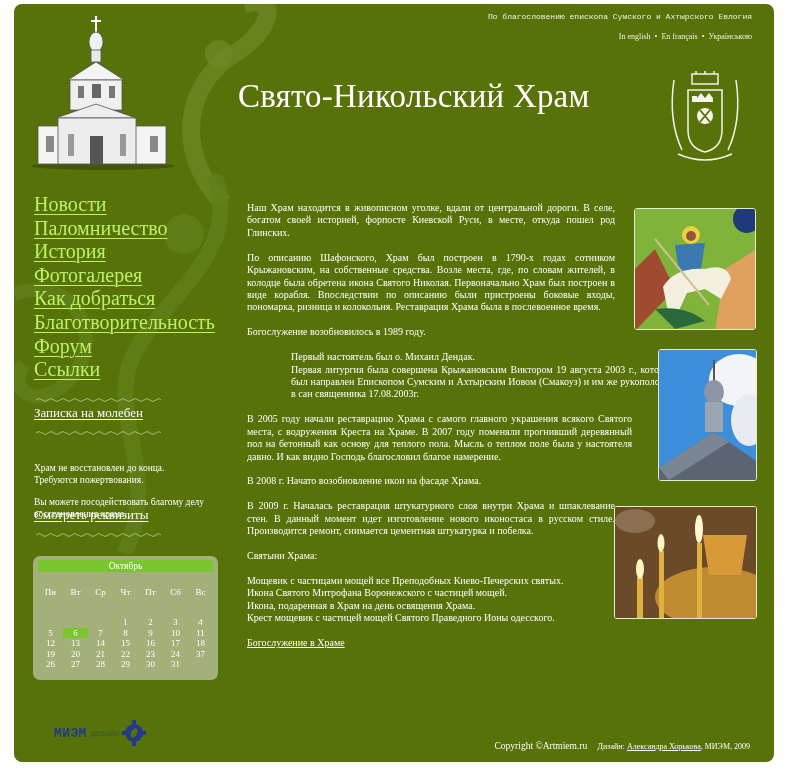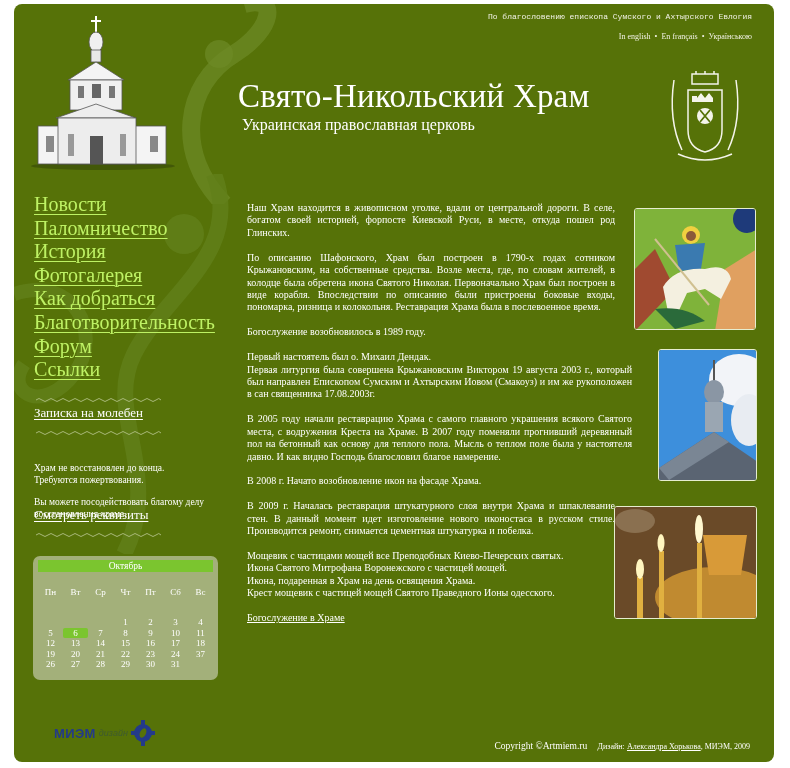--- a/index.html
+++ b/index.html
@@ -85,22 +85,22 @@
       color: #ffffff; text-align: justify;
     }
     .content p { margin-bottom: 12.5px; }
     .content .wide { width: 385px; }
     .content a { color: #ffffff; text-decoration: underline; }
 
     .photo { position: absolute; border: 1px solid #e6edcf; border-radius: 3px; overflow: hidden; }
 
     
     .footer-logo { position: absolute; left: 40px; top: 716px; display: flex; align-items: center; gap: 3px; }
-    .footer-logo-text { font-family: Liberation Sans, sans-serif; font-size: 13px; color: #233a8a; font-weight: bold; letter-spacing: 0.4px; }
-    .footer-logo-sub { font-family: "Liberation Sans", sans-serif; font-size: 9px; color: #3e5a30; font-style: italic; }
+    .footer-logo-text { font-family: Liberation Mono, monospace; font-size: 13px; color: #233a8a; font-weight: bold; letter-spacing: 0.4px; }
+    .footer-logo-sub { font-family: "Liberation Sans", sans-serif; font-size: 9px; color: #3e5a30; }
     .copyright {
       position: absolute; right: 24px; top: 737px;
       font-family: "Liberation Serif", serif; font-size: 9px; color: #ffffff; white-space: nowrap;
     }
     .copyright .c-main { font-size: 9.5px; margin-right: 8px; }
     .copyright .c-design { font-size: 8px; }
     .copyright a { color: #ffffff; text-decoration: underline; }
   </style>
 </head>
 <body>
@@ -141,21 +141,20 @@
     <rect x="10" y="112" width="128" height="38" fill="#f4f4f4" stroke="#555" stroke-width="0.8"></rect>
     <rect x="30" y="104" width="78" height="46" fill="#ededed" stroke="#555" stroke-width="0.8"></rect>
     <rect x="62" y="122" width="13" height="28" fill="#555"></rect>
     <rect x="18" y="122" width="8" height="16" fill="#888"></rect>
     <rect x="122" y="122" width="8" height="16" fill="#888"></rect>
     <rect x="40" y="120" width="6" height="22" fill="#999"></rect>
     <rect x="92" y="120" width="6" height="22" fill="#999"></rect>
   </svg>
 
   <div class="site-title">Свято-Никольский Храм</div>
-  <div class="site-subtitle">Украинская православная церковь</div>
 
   <svg class="coat-of-arms" viewBox="0 0 82 96">
     <g fill="none" stroke="#f4f4ea" stroke-width="1.5">
       <path d="M28 4 h26 v10 h-26 z"></path>
       <path d="M32 4 v-3 M41 4 v-3 M50 4 v-3"></path>
       <path d="M24 20 h34 v40 q0 18 -17 22 q-17 -4 -17 -22 z"></path>
       <path d="M10 10 q-6 40 8 70 M72 10 q6 40 -8 70"></path>
       <path d="M14 84 q27 12 54 0"></path>
     </g>
     <g fill="#f4f4ea">
@@ -247,27 +246,28 @@
       <div class="cal-day">30</div>
       <div class="cal-day">31</div>
       <div class="cal-day"></div>
     </div>
   </div>
 
   <div class="content">
     <p>Наш Храм находится в живописном уголке, вдали от центральной дороги. В селе, богатом своей историей, форпосте Киевской Руси, в месте, откуда пошел род Глинских.</p>
     <p>По описанию Шафонского, Храм был построен в 1790-х годах сотником Крыжановским, на собственные средства. Возле места, где, по словам жителей, в колодце была обретена икона Святого Николая. Первоначально Храм был построен в виде корабля. Впоследствии по описанию были пристроены боковые входы, пономарка, ризница и колокольня. Реставрация Храма была в послевоенное время.</p>
     <p>Богослужение возобновилось в 1989 году.</p>
-    <div style="margin-bottom:12.5px;" class="wide">
+    <div style="margin-bottom:12.5px;margin-left:44px;" class="wide">
       <div>Первый настоятель был о. Михаил Дендак.</div>
       <div>Первая литургия была совершена Крыжановским Виктором 19 августа 2003 г., который был направлен Епископом Сумским и Ахтырским Иовом (Смакоуз) и им же рукоположен в сан священника 17.08.2003г.</div>
     </div>
     <p class="wide">В 2005 году начали реставрацию Храма с самого главного украшения всякого Святого места, с водружения Креста на Храме. В 2007 году поменяли прогнивший деревянный пол на бетонный как основу для теплого пола. Мысль о теплом поле была у настоятеля давно. И как видно Господь благословил благое намерение.</p>
     <p class="wide">В 2008 г. Начато возобновление икон на фасаде Храма.</p>
     <p>В 2009 г. Началась реставрация штукатурного слоя внутри Храма и шпаклевание стен. В данный момент идет изготовление нового иконостаса в русском стиле. Производится ремонт, снимается цементная штукатурка и побелка.</p>
+    <p>Святыни Храма:</p>
     <div style="margin-bottom:12.5px; width:385px;">
       <div>Мощевик с частицами мощей все Преподобных Киево-Печерских святых.</div>
       <div>Икона Святого Митрофана Воронежского с частицей мощей.</div>
       <div>Икона, подаренная в Храм на день освящения Храма.</div>
       <div>Крест мощевик с частицей мощей Святого Праведного Ионы одесского.</div>
     </div>
     <a href="#">Богослужение в Храме</a>
   </div>
 
   <div class="photo" style="left:620px;top:204px;width:122px;height:122px;">

